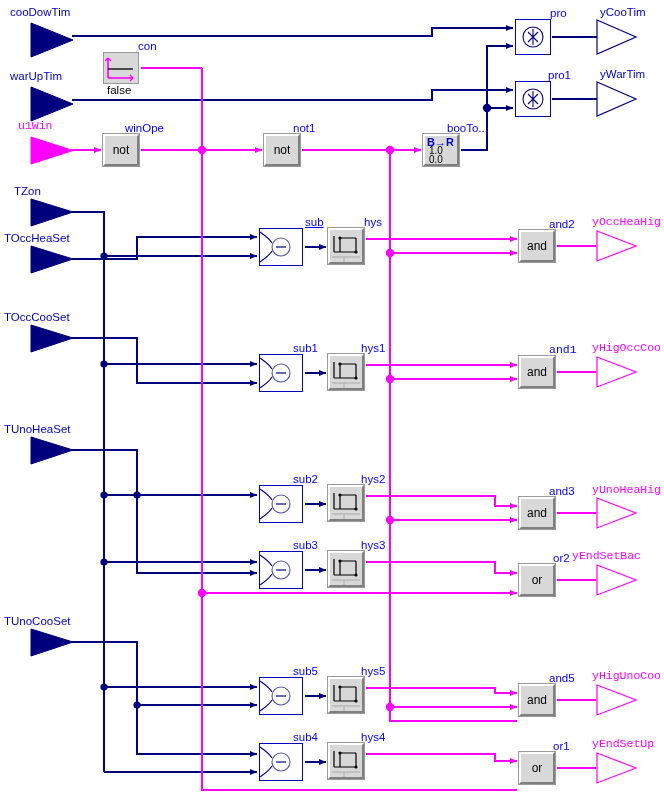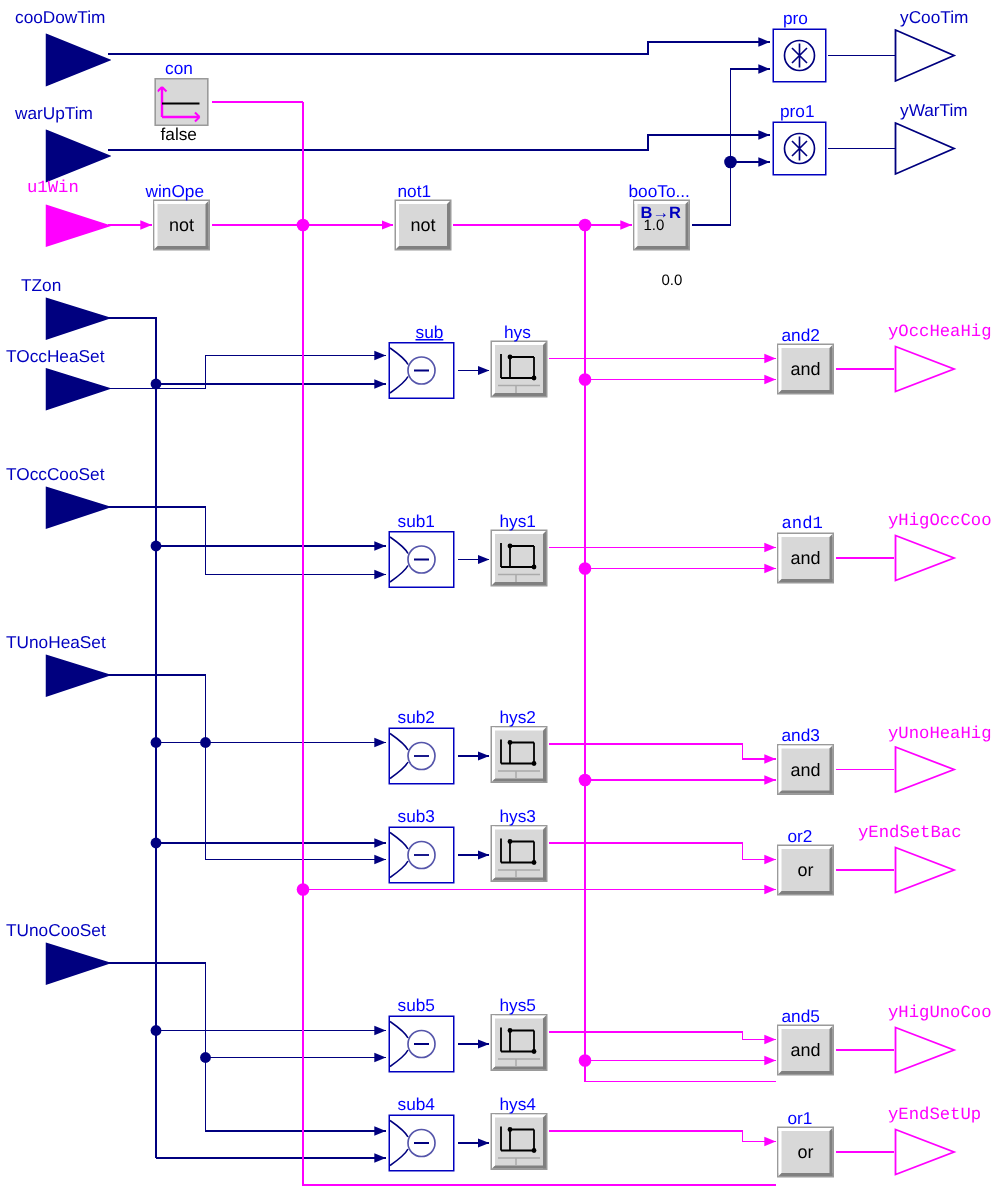--- a/index.html
+++ b/index.html
@@ -4,21 +4,21 @@
 <title>Modelica Block Diagram</title>
 <style>
   html,body{margin:0;padding:0;background:#ffffff;}
   body{font-family:"Liberation Sans",sans-serif;}
   #canvas{position:relative;width:664px;height:797px;overflow:hidden;background:#fff;}
   #wires{position:absolute;left:0;top:0;width:664px;height:797px;}
   .lbl{position:absolute;font-size:11.5px;line-height:12px;white-space:nowrap;}
   .lbl.blue{color:#0000bf;}
   .lbl.mag{color:#ff00ff;font-family:Liberation Mono, monospace;}
   .lbl.blk{color:#000000;}
-  .lbl.name{color:#0000ff;}
+  .lbl.name{color:#0000ff;margin-left:28px;}
   .blk{position:absolute;box-sizing:border-box;}
   
   .greybox{background:#d8d8d8;border-top:2px solid #ffffff;border-left:2px solid #ffffff;
            border-right:2px solid #808080;border-bottom:2px solid #808080;
            box-shadow:0 0 0 1px #9a9a9a;}
   .greybox .cap{position:absolute;left:0;right:0;top:50%;transform:translateY(-50%);
                 text-align:center;font-size:12px;color:#000;}
   .whitebox{background:#ffffff;border:1px solid #0000bf;box-sizing:border-box;}
   .conbox{background:#d8d8d8;border:1px solid #9a9a9a;box-sizing:border-box;}
 </style>
@@ -211,21 +211,21 @@
   <div class="lbl name" style="left:97px;top:122px;">winOpe</div>
 
   <div class="blk greybox" style="left:264px;top:134px;width:36px;height:32px;">
     <div class="cap">not</div>
   </div>
   <div class="lbl name" style="left:265px;top:122px;">not1</div>
 
   <div class="blk greybox" style="left:423px;top:134px;width:36px;height:32px;">
     <div style="position:absolute;left:2px;top:0px;font-size:11px;color:#0000bf;font-weight:bold;">B→R</div>
     <div style="position:absolute;left:4px;top:9px;font-size:10px;color:#000;">1.0</div>
-    <div style="position:absolute;left:16px;top:18px;font-size:10px;color:#000;margin-top:28px;">0.0</div>
+    <div style="position:absolute;left:4px;top:18px;font-size:10px;color:#000;">0.0</div>
   </div>
   <div class="lbl name" style="left:419px;top:122px;">booTo...</div>
 
   <div class="blk whitebox" style="left:515px;top:19px;width:36px;height:36px;">
     <svg width="34" height="34">
         <circle cx="17" cy="17" r="10" fill="none" stroke="#00007f" stroke-width="1.1"></circle>
       <path d="M12,12 L22,22 M22,12 L12,22 M17,9 L17,25" stroke="#00007f" stroke-width="1.1"></path>
       </svg>
   </div>
   <div class="lbl name" style="left:522px;top:7px;">pro</div>

